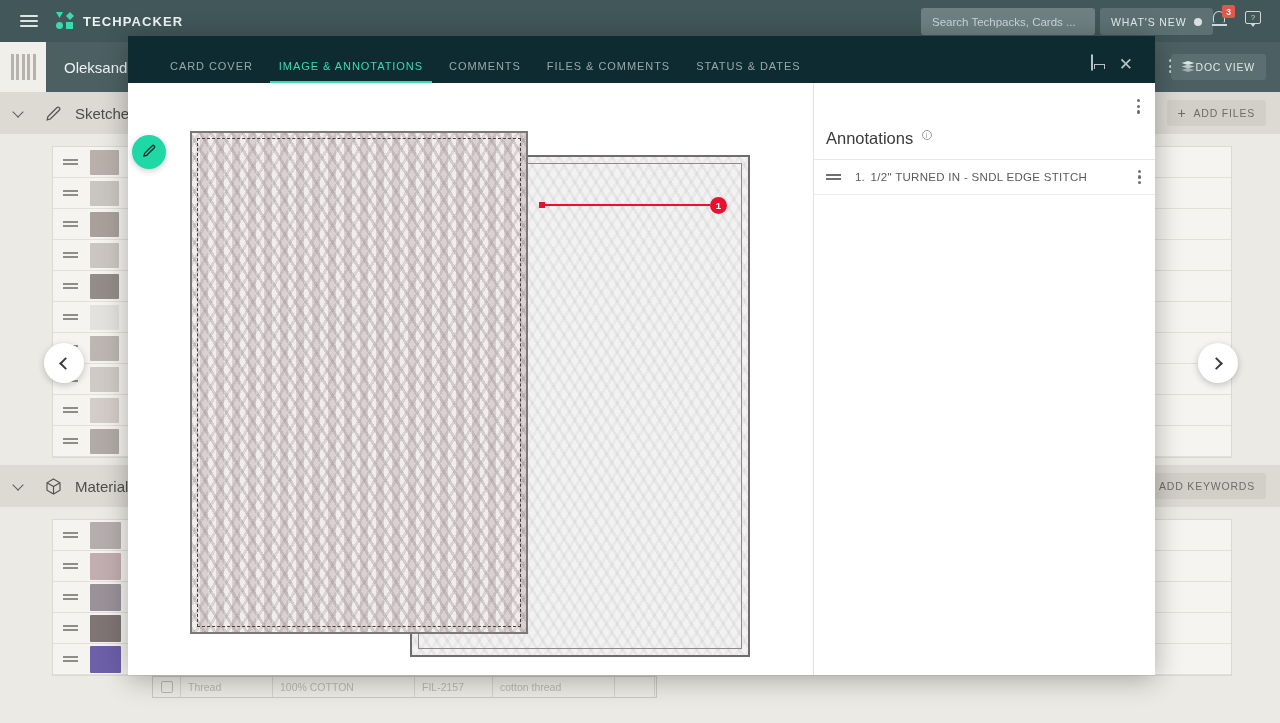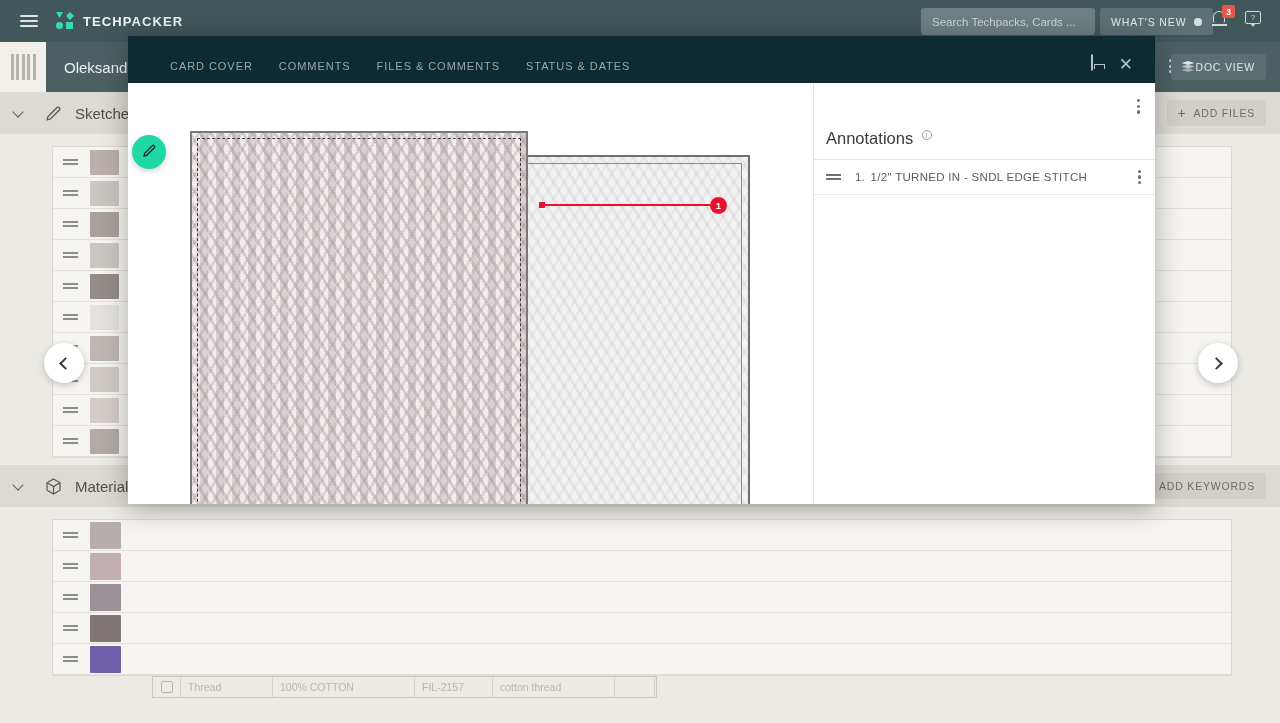--- a/index.html
+++ b/index.html
@@ -176,21 +176,21 @@
     cursor: pointer; border: none; z-index: 40;
   }
   #prev-card-button { left: 44px; top: 343px; }
   #next-card-button { left: 1198px; top: 343px; }
   .chev { width: 9px; height: 9px; border-right: 2px solid #3c3c3a; border-bottom: 2px solid #3c3c3a; }
   .chev.left { transform: rotate(135deg); margin-left: 3px; }
   .chev.right { transform: rotate(-45deg); margin-right: 3px; }
 
   
   #card-modal {
-    position: absolute; left: 128px; top: 36px; width: 1027px; height: 468px;
+    position: absolute; left: 128px; top: 36px; width: 1027px; height: 639px;
     background: #fff; box-shadow: 0 4px 26px rgba(0,0,0,.3); z-index: 60;
     display: flex; flex-direction: column; justify-content: space-between;
   }
   #modal-header {
     height: 47px; background: #0d2b30; display: flex; align-items: flex-end;
     position: relative; flex: none;
   }
   #modal-tabs { display: flex; align-items: flex-end; height: 100%; margin-left: 29px; }
   .modal-tab {
     color: #9aa9ab; font-size: 11px; letter-spacing: .95px;
@@ -526,20 +526,21 @@
   <button class="nav-arrow-button" id="next-card-button">
     <span class="chev right"></span>
   </button>
 </div>
 
 <div id="card-modal">
 
   <div id="modal-header">
     <div id="modal-tabs">
         <button class="modal-tab">CARD COVER</button>
+        <button class="modal-tab active">IMAGE &amp; ANNOTATIONS</button>
         <button class="modal-tab">COMMENTS</button>
         <button class="modal-tab">FILES &amp; COMMENTS</button>
         <button class="modal-tab">STATUS &amp; DATES</button>
       </div>
     <button id="modal-save-button">
       <span class="save-icon"></span>
     </button>
     <button id="modal-close-button">✕</button>
   </div>
 

